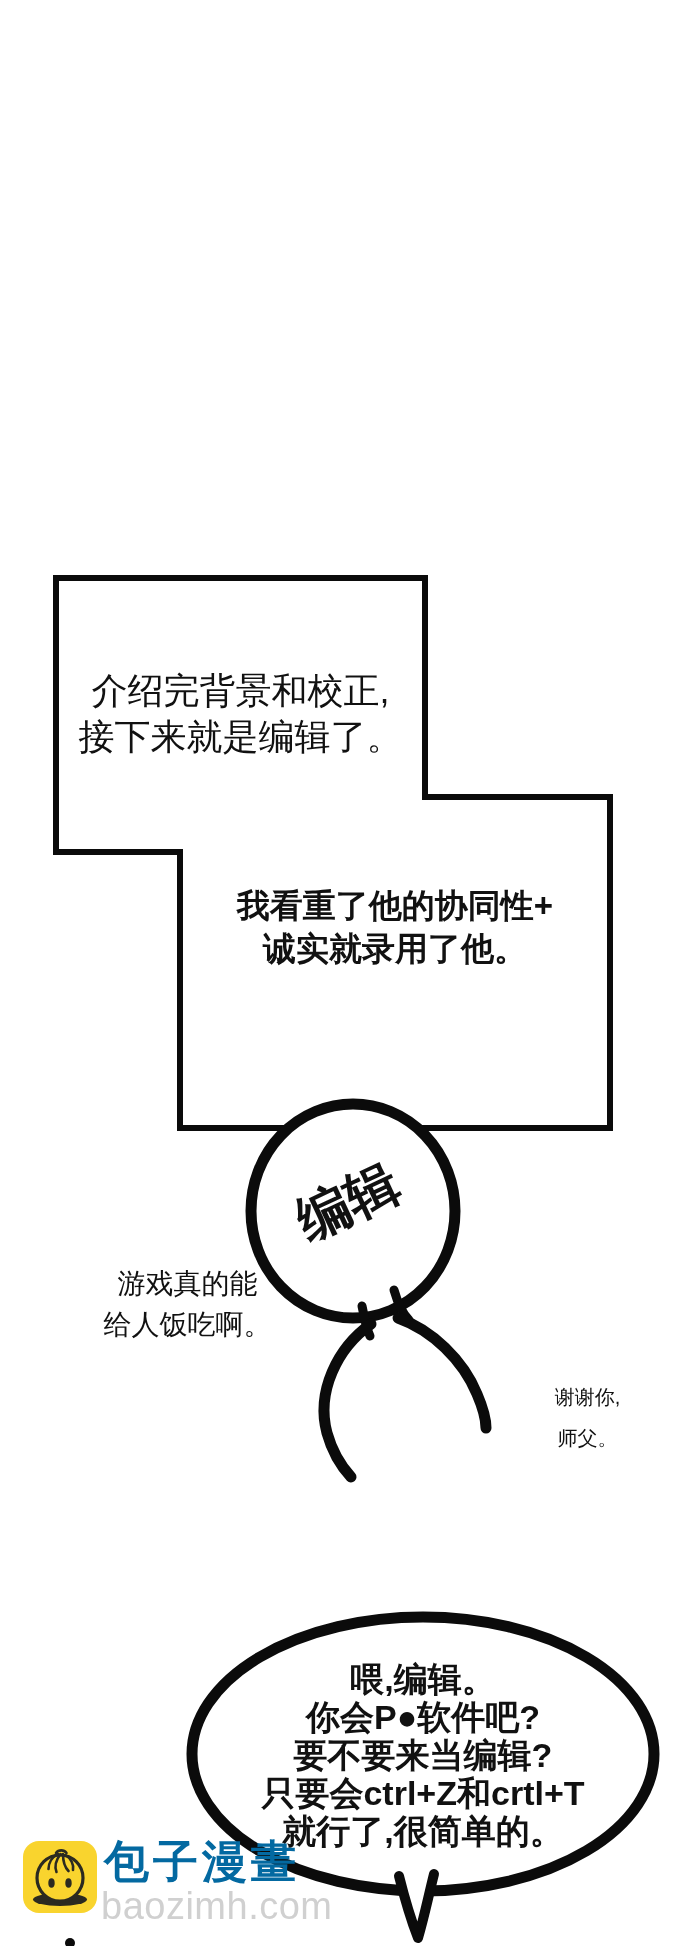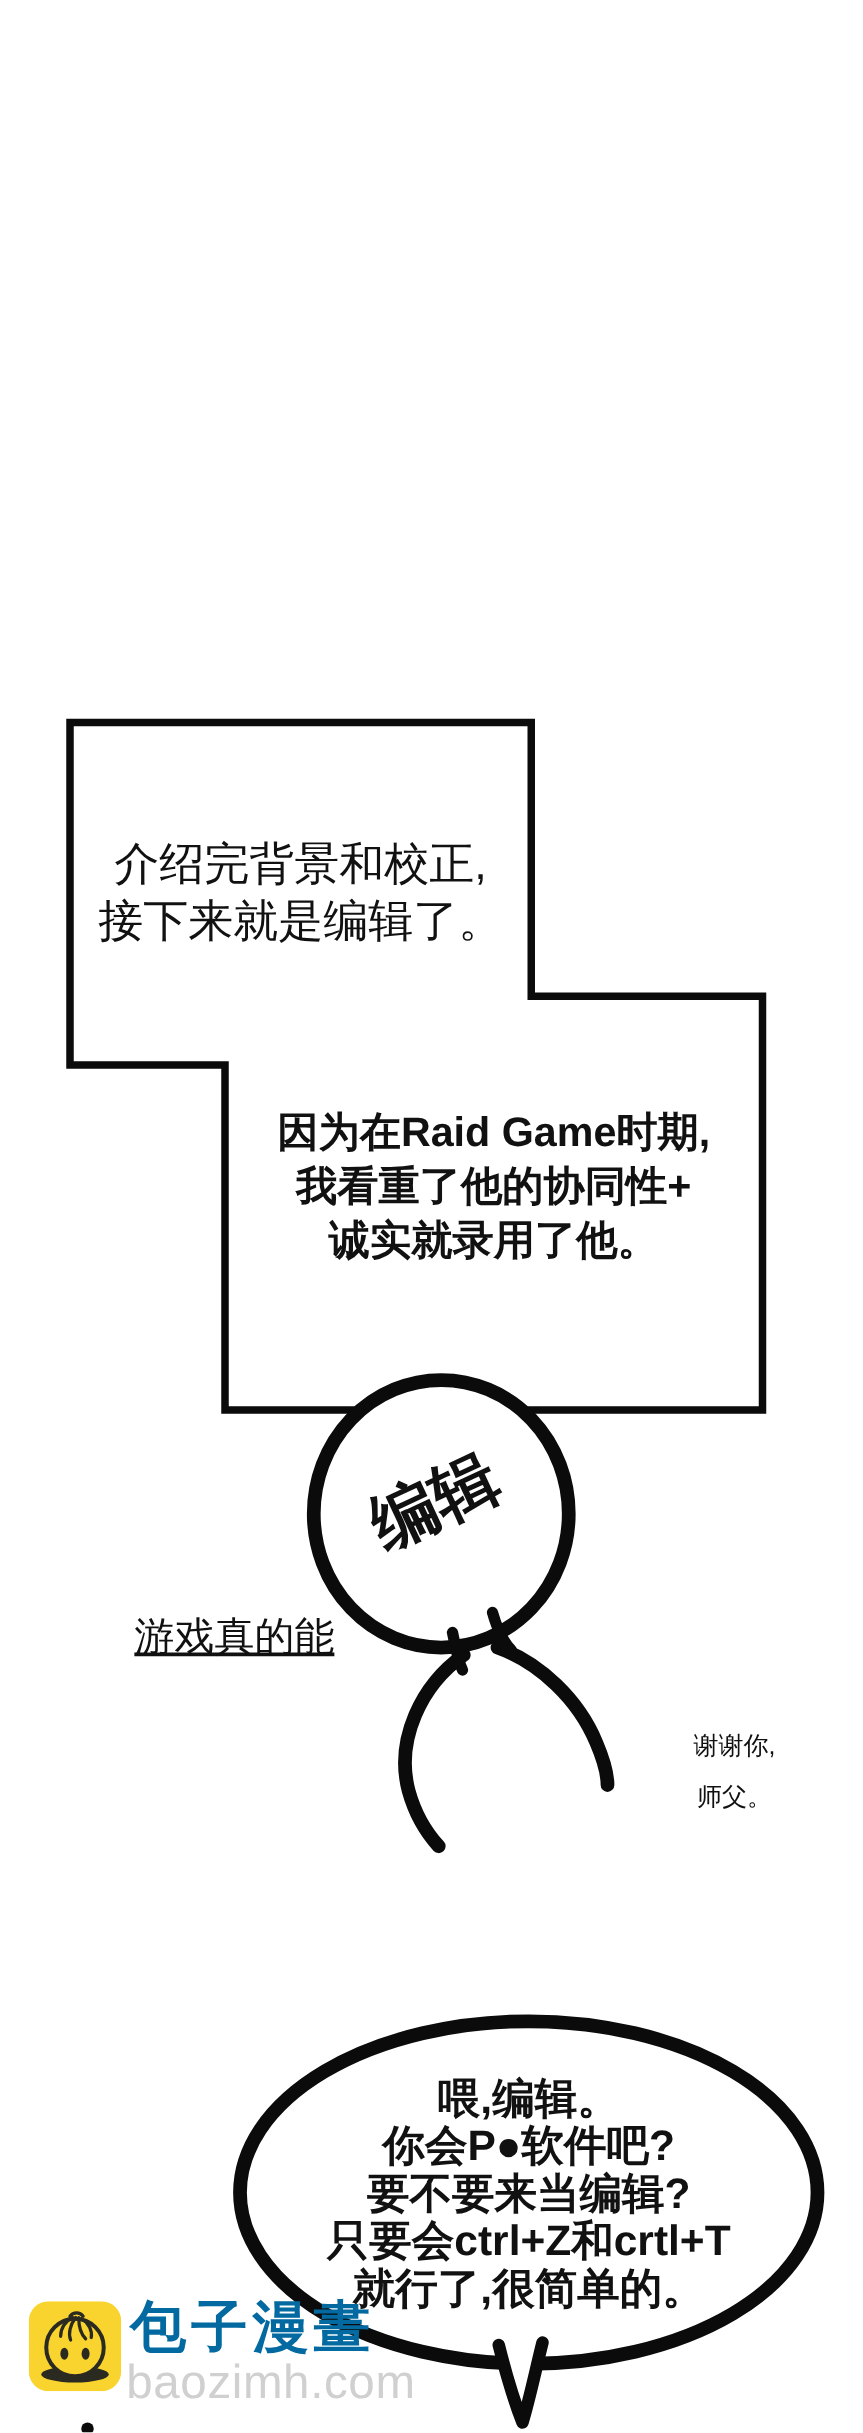--- a/index.html
+++ b/index.html
@@ -11,21 +11,21 @@
   .txt{position:absolute;text-align:center;white-space:nowrap;}
   .txt .ln{display:block;}
   .narration{left:0;top:2px;width:690px;font-size:32px;line-height:41px;font-weight:700;letter-spacing:1px;}
   .box1-text{left:56px;top:668px;width:369px;font-size:36px;line-height:46px;font-weight:400;}
   .box2-text{left:180px;top:884px;width:430px;font-size:33px;line-height:43px;font-weight:700;}
   .head-label{
     left:268px;top:1162px;width:160px;height:80px;
     font-size:53px;font-weight:700;line-height:80px;
     transform:rotate(-25deg);transform-origin:50% 50%;
   }
-  .side-left{left:75px;top:1289px;width:225px;font-size:32px;line-height:41px;font-weight:500;text-decoration:underline;}
+  .side-left{left:75px;top:1263px;width:225px;font-size:28px;line-height:41px;font-weight:500;}
   .side-right{left:505px;top:1377px;width:165px;font-size:20px;line-height:41px;font-weight:500;}
   .bubble-text{left:193px;top:1660px;width:460px;font-size:34px;line-height:38px;font-weight:700;}
   .wm-name{left:104px;top:1838px;width:230px;font-size:45px;line-height:48px;font-weight:700;letter-spacing:4px;text-align:left;}
   .wm-url{left:101px;top:1886px;width:240px;font-size:38px;line-height:40px;font-weight:400;text-align:left;letter-spacing:0.5px;}
   .wm-icon{position:absolute;left:23px;top:1841px;width:74px;height:72px;}
 </style>
 </head>
 <body>
 
 <div class="page">
@@ -48,29 +48,29 @@
     <circle cx="70" cy="1943" r="5" fill="#0b0b0b"></circle>
   </svg>
 
 
   <div class="txt box1-text">
     <span class="ln">介绍完背景和校正,</span>
     <span class="ln">接下来就是编辑了。</span>
   </div>
 
   <div class="txt box2-text">
-    <span class="ln">因为在Raid Game时期,</span>
     <span class="ln">我看重了他的协同性+</span>
     <span class="ln">诚实就录用了他。</span>
   </div>
 
   <div class="txt head-label">编辑</div>
 
   <div class="txt side-left">
     <span class="ln">游戏真的能</span>
+    <span class="ln">给人饭吃啊。</span>
   </div>
 
   <div class="txt side-right">
     <span class="ln">谢谢你,</span>
     <span class="ln">师父。</span>
   </div>
 
   <div class="txt bubble-text">
     <span class="ln">喂,编辑。</span>
     <span class="ln">你会P●软件吧?</span>

